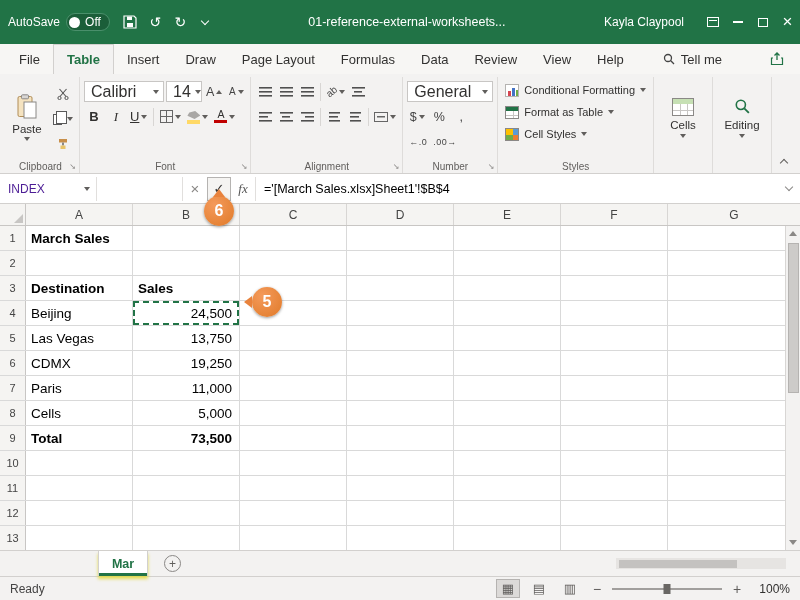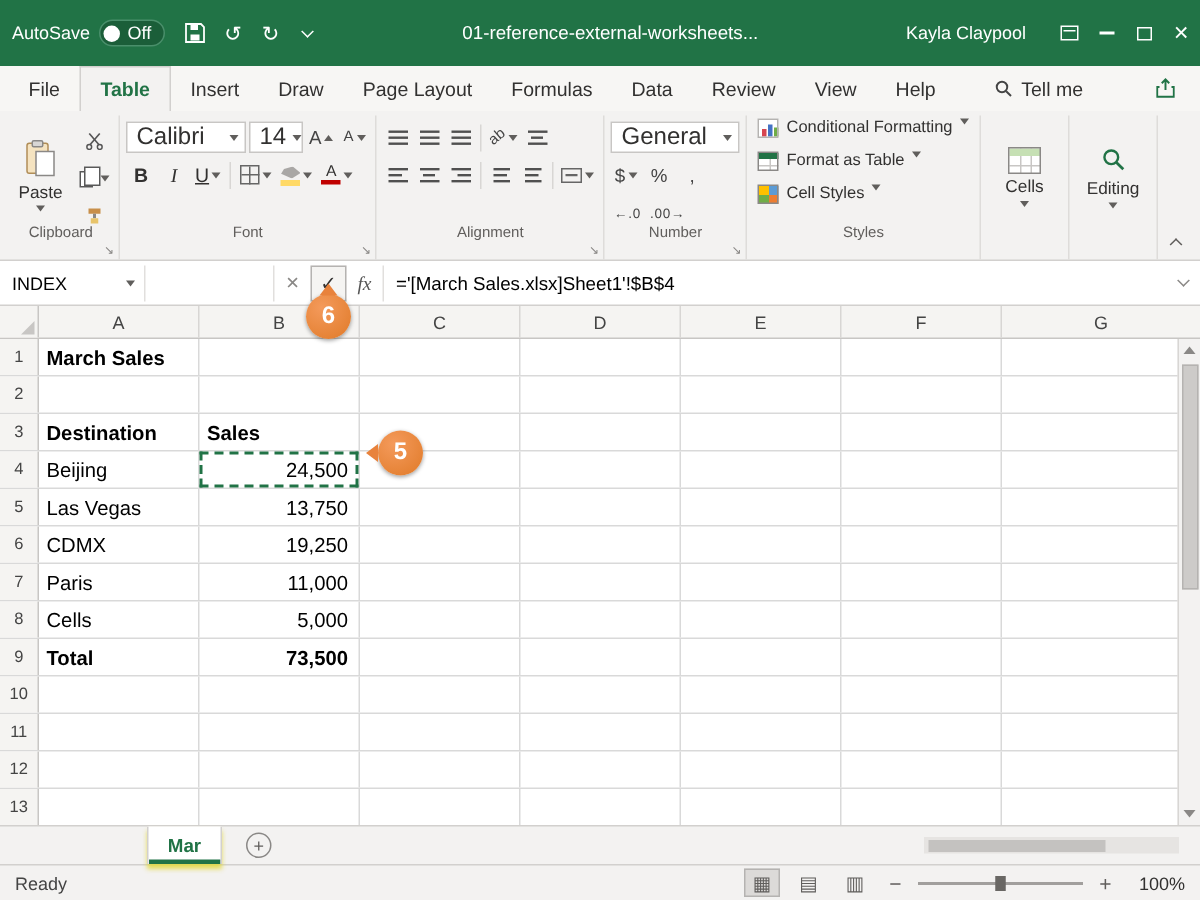--- a/index.html
+++ b/index.html
@@ -25,21 +25,21 @@
 
 .tabsrow{height:30px;background:#f7f6f4;display:flex;align-items:stretch;padding:0 6px;font-size:13px;color:#323130;flex:0 0 auto}
 .rtab{display:flex;align-items:center;padding:0 13px}
 .rtab.active{background:#f3f2f1;border:1px solid #d2d0ce;border-bottom:none;color:#217346;font-weight:bold}
 .tellme{display:flex;align-items:center;gap:6px;margin-left:26px}
 .share-btn{margin-left:auto;display:flex;align-items:center;padding:0 10px}
 
 
 .ribbon{height:100px;background:#f3f2f1;border-bottom:1px solid #d2d0ce;display:flex;padding:3px 0 0 2px;position:relative;flex:0 0 auto}
 .group{position:relative;display:flex;flex-direction:column;padding:2px 4px 15px;border-right:1px solid #dedcda}
-.group-label{position:absolute;bottom:12px;left:0;right:0;text-align:center;font-size:10px;color:#605e5c}
+.group-label{position:absolute;bottom:1px;left:0;right:0;text-align:center;font-size:10px;color:#605e5c}
 .launcher{position:absolute;right:3px;bottom:2px;font-size:8px;color:#8a8886;line-height:8px}
 .gbody{display:flex;gap:3px}
 .paste-btn{display:flex;flex-direction:column;align-items:center;justify-content:center;width:42px;height:76px;gap:2px;font-size:11.5px;color:#323130}
 .clip-col{display:flex;flex-direction:column;gap:5px;padding-top:5px}
 .sbtn{height:20px;min-width:20px;display:inline-flex;align-items:center;justify-content:center;gap:2px;font-size:12.5px;color:#444;padding:0 2px}
 .frow{display:flex;align-items:center;gap:2px;height:25px}
 .combo{background:#fff;border:1px solid #c8c6c4;height:21px;display:flex;align-items:center;justify-content:space-between;padding:0 4px 0 6px;font-size:16px;color:#323130;gap:4px}
 .w-font{width:80px}.w-size{width:36px}.w-gen{width:86px}
 .cdd{width:0;height:0;border-left:3.5px solid transparent;border-right:3.5px solid transparent;border-top:4px solid #605e5c;flex:0 0 auto}
 .tri-u{width:0;height:0;border-left:3px solid transparent;border-right:3px solid transparent;border-bottom:4px solid #605e5c}
@@ -59,33 +59,33 @@
 .cbar.red{background:#c00000}
 .ic-fontcolor{width:13px;display:flex;flex-direction:column;font-size:10.5px;line-height:9px;text-align:center;color:#323130}
 .bars{width:13px;height:10px;background-image:linear-gradient(#505050,#505050),linear-gradient(#505050,#505050),linear-gradient(#505050,#505050);background-repeat:no-repeat;background-size:13px 1.6px,13px 1.6px,13px 1.6px;background-position:0 0,0 4.2px,0 8.4px}
 .bars.c{background-size:13px 1.6px,8px 1.6px,13px 1.6px;background-position:0 0,2.5px 4.2px,0 8.4px}
 .bars.r{background-size:13px 1.6px,9px 1.6px,13px 1.6px;background-position:0 0,4px 4.2px,0 8.4px}
 .bars.l{background-size:13px 1.6px,9px 1.6px,13px 1.6px;background-position:0 0,0 4.2px,0 8.4px}
 .bars.sm{width:11px}
 .ic-orient{font-size:10px;color:#444;transform:rotate(-40deg);display:inline-block}
 .ic-merge{width:14px;height:10px;border:1px solid #666;background:linear-gradient(#666,#666) center/8px 1.5px no-repeat}
 .dec{font-size:9px;color:#444;letter-spacing:.5px}
-.style-item{display:flex;gap:5px;height:22px;font-size:11px;color:#323130;padding:0 3px;white-space:nowrap}
+.style-item{display:flex;align-items:center;gap:5px;height:22px;font-size:11px;color:#323130;padding:0 3px;white-space:nowrap}
 .ic-cf{width:14px;height:13px;border:1px solid #b5b3b1;background-color:#fff;background-image:linear-gradient(#d64550,#d64550),linear-gradient(#4472c4,#4472c4),linear-gradient(#70ad47,#70ad47);background-size:3px 5px,3px 8px,3px 6px;background-position:2px 6px,6px 3px,10px 5px;background-repeat:no-repeat}
 .ic-ft{width:14px;height:13px;border:1px solid #8a8886;background-color:#fff;background-image:linear-gradient(#217346,#217346),linear-gradient(#c8c6c4,#c8c6c4),linear-gradient(#c8c6c4,#c8c6c4);background-size:14px 4px,14px 1px,1px 13px;background-position:0 0,0 8px,7px 0;background-repeat:no-repeat}
 .ic-cs{width:14px;height:13px;border:1px solid #8a8886;background-image:linear-gradient(90deg,#ffc000 0 7px,#5b9bd5 7px 14px),linear-gradient(90deg,#70ad47 0 7px,#ed7d31 7px 14px);background-size:14px 6px,14px 7px;background-position:0 0,0 6px;background-repeat:no-repeat}
 .big-btn{display:flex;flex-direction:column;align-items:center;justify-content:center;gap:3px;width:50px;height:78px;font-size:11.5px;color:#323130}
 .ic-cells{width:22px;height:18px;border:1px solid #8a8886;background-color:#fff;background-image:linear-gradient(#c6e0b4,#c6e0b4),linear-gradient(#c8c6c4,#c8c6c4),linear-gradient(#c8c6c4,#c8c6c4),linear-gradient(#c8c6c4,#c8c6c4);background-size:22px 5px,22px 1px,1px 18px,1px 18px;background-position:0 0,0 11px,7px 0,14px 0;background-repeat:no-repeat}
 .ribbon-collapse{position:absolute;right:8px;bottom:5px;width:16px;height:14px;display:flex;align-items:center;justify-content:center}
 .chev-up{width:6px;height:6px;border-left:1.4px solid #605e5c;border-top:1.4px solid #605e5c;transform:rotate(45deg);margin-top:3px}
 .chev-down-l{width:6px;height:6px;border-right:1.4px solid #8a8886;border-bottom:1.4px solid #8a8886;transform:rotate(45deg);margin-bottom:3px}
 
 
 .formula-row{height:30px;background:#fff;border-bottom:1px solid #d2d0ce;display:flex;align-items:center;padding:0 2px;flex:0 0 auto}
-.name-box{width:95px;height:24px;display:flex;align-items:center;justify-content:space-between;padding:0 6px;font-size:12px;color:#000000;border-right:1px solid #e1dfdd}
+.name-box{width:95px;height:24px;display:flex;align-items:center;justify-content:space-between;padding:0 6px;font-size:12px;color:#4c1d95;border-right:1px solid #e1dfdd}
 .fb-gap{width:86px;height:24px;border-right:1px solid #e1dfdd}
 .fb-btn{width:24px;height:24px;display:flex;align-items:center;justify-content:center;font-size:13px}
 .fb-btn.cancel{color:#8a8886;font-size:15px}
 .fb-btn.enter{color:#323130;border:1px solid #b5b3b1;background:#f5f4f2;font-size:13px}
 .fb-btn.fx{font-style:italic;font-family:"Liberation Serif",serif;color:#555}
 .formula-field{flex:1;height:24px;display:flex;align-items:center;padding:0 8px;font-size:12.5px;color:#000;border-left:1px solid #e1dfdd}
 .fb-expand{width:18px;height:24px;display:flex;align-items:center;justify-content:center}
 
 
 .grid-wrap{flex:1;position:relative;background:#fff;overflow:hidden;display:flex;flex-direction:column}

